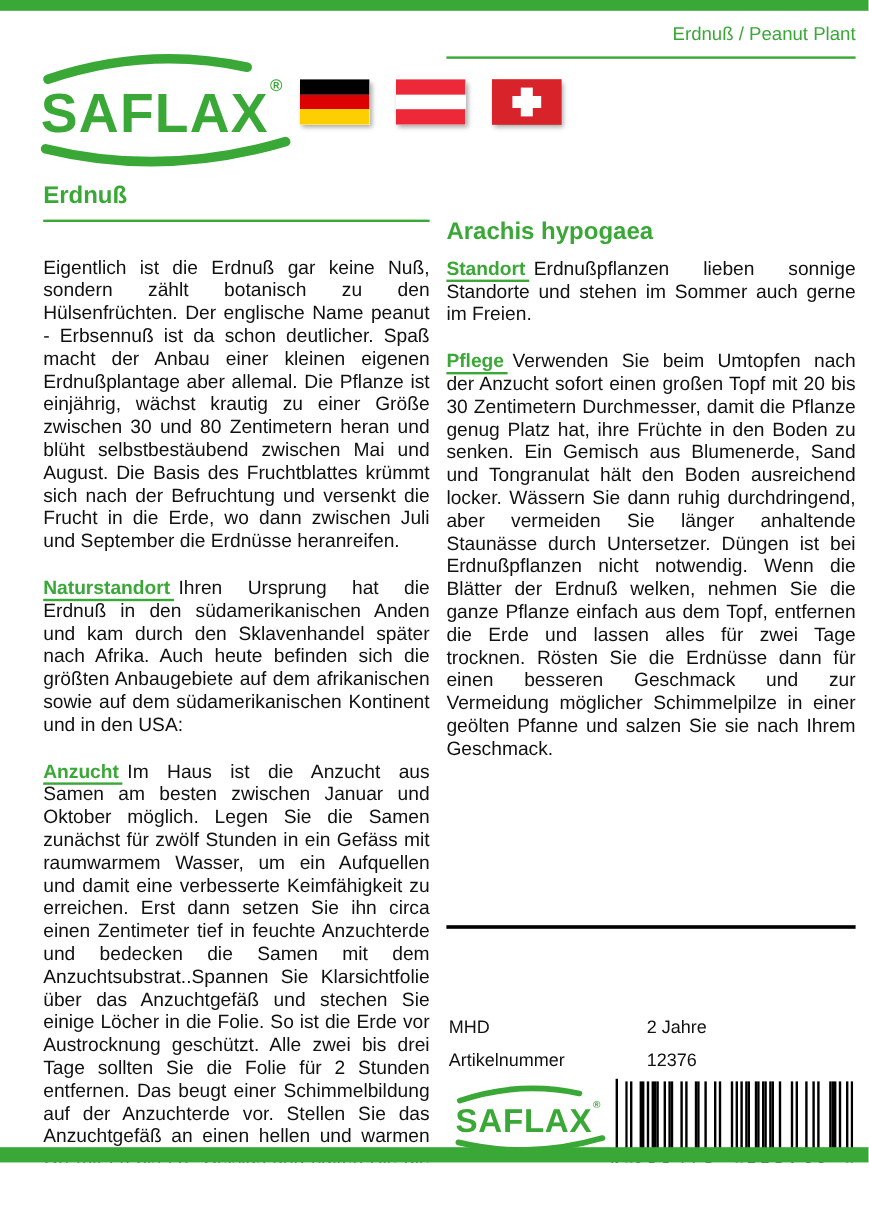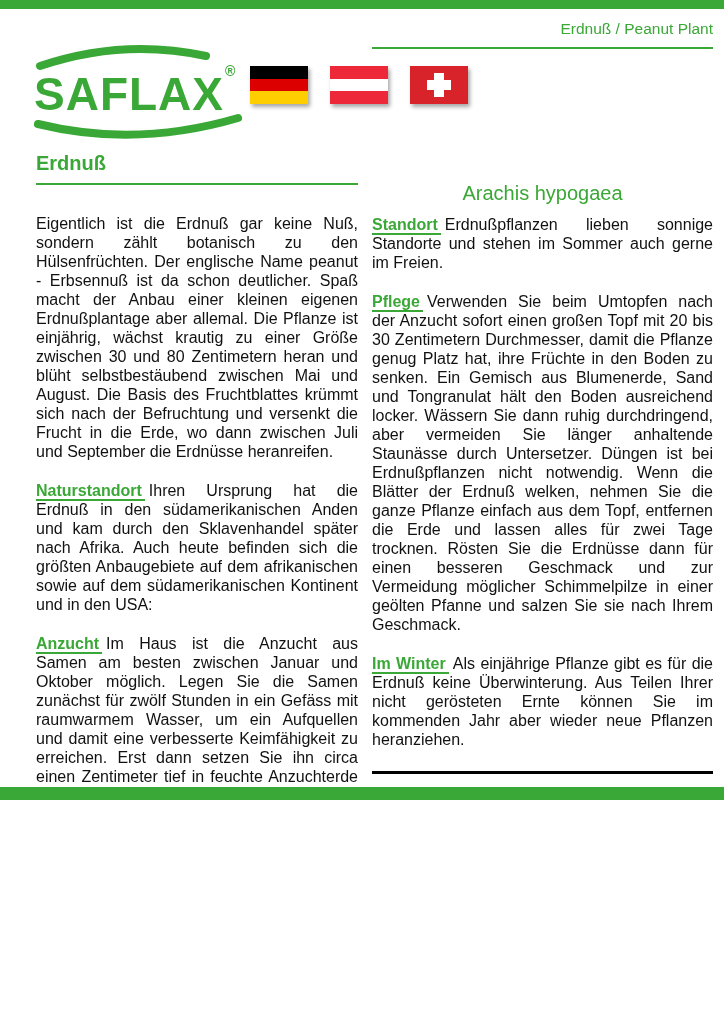--- a/index.html
+++ b/index.html
@@ -1,18 +1,18 @@
 <!DOCTYPE html>
 <html lang="de" style="--green: #3aa836; --text: #111111; --de-black: #000000; --de-red: #dd0000; --de-gold: #ffce00; --at-red: #ed2939; --ch-red: #d8232a;"><head>
 <meta charset="utf-8">
 <style>
   * { margin:0; padding:0; box-sizing:border-box; }
   html,body { background:#ffffff; }
   .page {
-    position:relative; width:724px; height:800px; background:#fff;
+    position:relative; width:724px; height:969px; background:#fff;
     font-family:"Liberation Sans", sans-serif; color:var(--text, #111);
     overflow:hidden;
   }
   .greenbar { position:absolute; left:0; width:100%; background:var(--green,#3aa836); }
   .greenbar.top { top:0; height:9px; }
   .greenbar.bottom { bottom:0; height:13px; }
 
   .header-title { position:absolute; top:20px; right:11px; color:var(--green); font-size:15.5px; }
   .header-rule { position:absolute; left:372px; top:47px; width:341px; height:2px; background:var(--green); }
 
@@ -32,21 +32,21 @@
   .flag.at .s1, .flag.at .s3 { background:var(--at-red,#ed2939); } .flag.at .s2 { background:#fff; }
   .flag.ch { background:var(--ch-red,#d8232a); }
   .flag.ch .cross-v { position:absolute; left:24px; top:7px; width:10px; height:24px; background:#fff; }
   .flag.ch .cross-h { position:absolute; left:17px; top:14px; width:24px; height:10px; background:#fff; }
 
   
   .col-left  { position:absolute; left:36px;  top:152px; width:322px; }
   .col-right { position:absolute; left:372px; top:182px; width:341px; }
   .col-title { font-size:20px; font-weight:700; color:var(--green); }
   .title-rule { height:2px; background:var(--green); margin-top:8px; }
-  .latin { font-size:20px; font-weight:400; color:var(--green); text-align:center; margin-bottom:10px; }
+  .latin { font-size:20px; font-weight:700; color:var(--green); text-align:left; margin-bottom:10px; }
 
   .body { font-size:16px; line-height:19px; text-align:justify; hyphens:auto; }
   .col-left .body.first { margin-top:29px; }
   .body + .body { margin-top:20px; }
   .sec-label { color:var(--green); font-weight:700; border-bottom:2px solid var(--green);
                padding-right:3px; margin-right:4px; }
 
   
   .footer-rule { position:absolute; left:372px; top:771px; width:341px; height:3px; background:#000; }
   .info { position:absolute; left:374px; top:848px; width:340px; font-size:15px; }
@@ -111,28 +111,29 @@
   </div>
 
   <div class="col-right">
     <h2 class="latin">Arachis hypogaea</h2>
     <p class="body">
       <span class="sec-label">Standort</span><span>Erdnußpflanzen lieben sonnige Standorte und stehen im Sommer auch gerne im Freien.</span>
     </p>
     <p class="body">
       <span class="sec-label">Pflege</span><span>Verwenden Sie beim Umtopfen nach der Anzucht sofort einen großen Topf mit 20 bis 30 Zentimetern Durchmesser, damit die Pflanze genug Platz hat, ihre Früchte in den Boden zu senken. Ein Gemisch aus Blumenerde, Sand und Tongranulat hält den Boden ausreichend locker. Wässern Sie dann ruhig durchdringend, aber vermeiden Sie länger anhaltende Staunässe durch Untersetzer. Düngen ist bei Erdnußpflanzen nicht notwendig. Wenn die Blätter der Erdnuß welken, nehmen Sie die ganze Pflanze einfach aus dem Topf, entfernen die Erde und lassen alles für zwei Tage trocknen. Rösten Sie die Erdnüsse dann für einen besseren Geschmack und zur Vermeidung möglicher Schimmelpilze in einer geölten Pfanne und salzen Sie sie nach Ihrem Geschmack.</span>
     </p>
-    <p class="body">
-      <span class="sec-label">Im Winter</span><span>Als einjährige Pflanze gibt es für die Erdnuß keine Überwinterung. Aus Teilen Ihrer nicht gerösteten Ernte können Sie im kommenden Jahr aber wieder neue Pflanzen heranziehen.</span>
-    </p>
   </div>
 
   <div class="footer-rule"></div>
 
   <div class="info">
+    <div class="info-row">
+      <span>MHD</span>
+      <span>2 Jahre</span>
+    </div>
     <div class="info-row">
       <span>Artikelnummer</span>
       <span>12376</span>
     </div>
   </div>
 
   <div class="logo-bottom">
     <svg viewBox="0 0 220 110" width="132" height="66">
       <path class="brush" d="M12 32 Q 95 4 178 22"></path>
       <path class="brush" d="M10 90 Q 108 114 210 84"></path>

